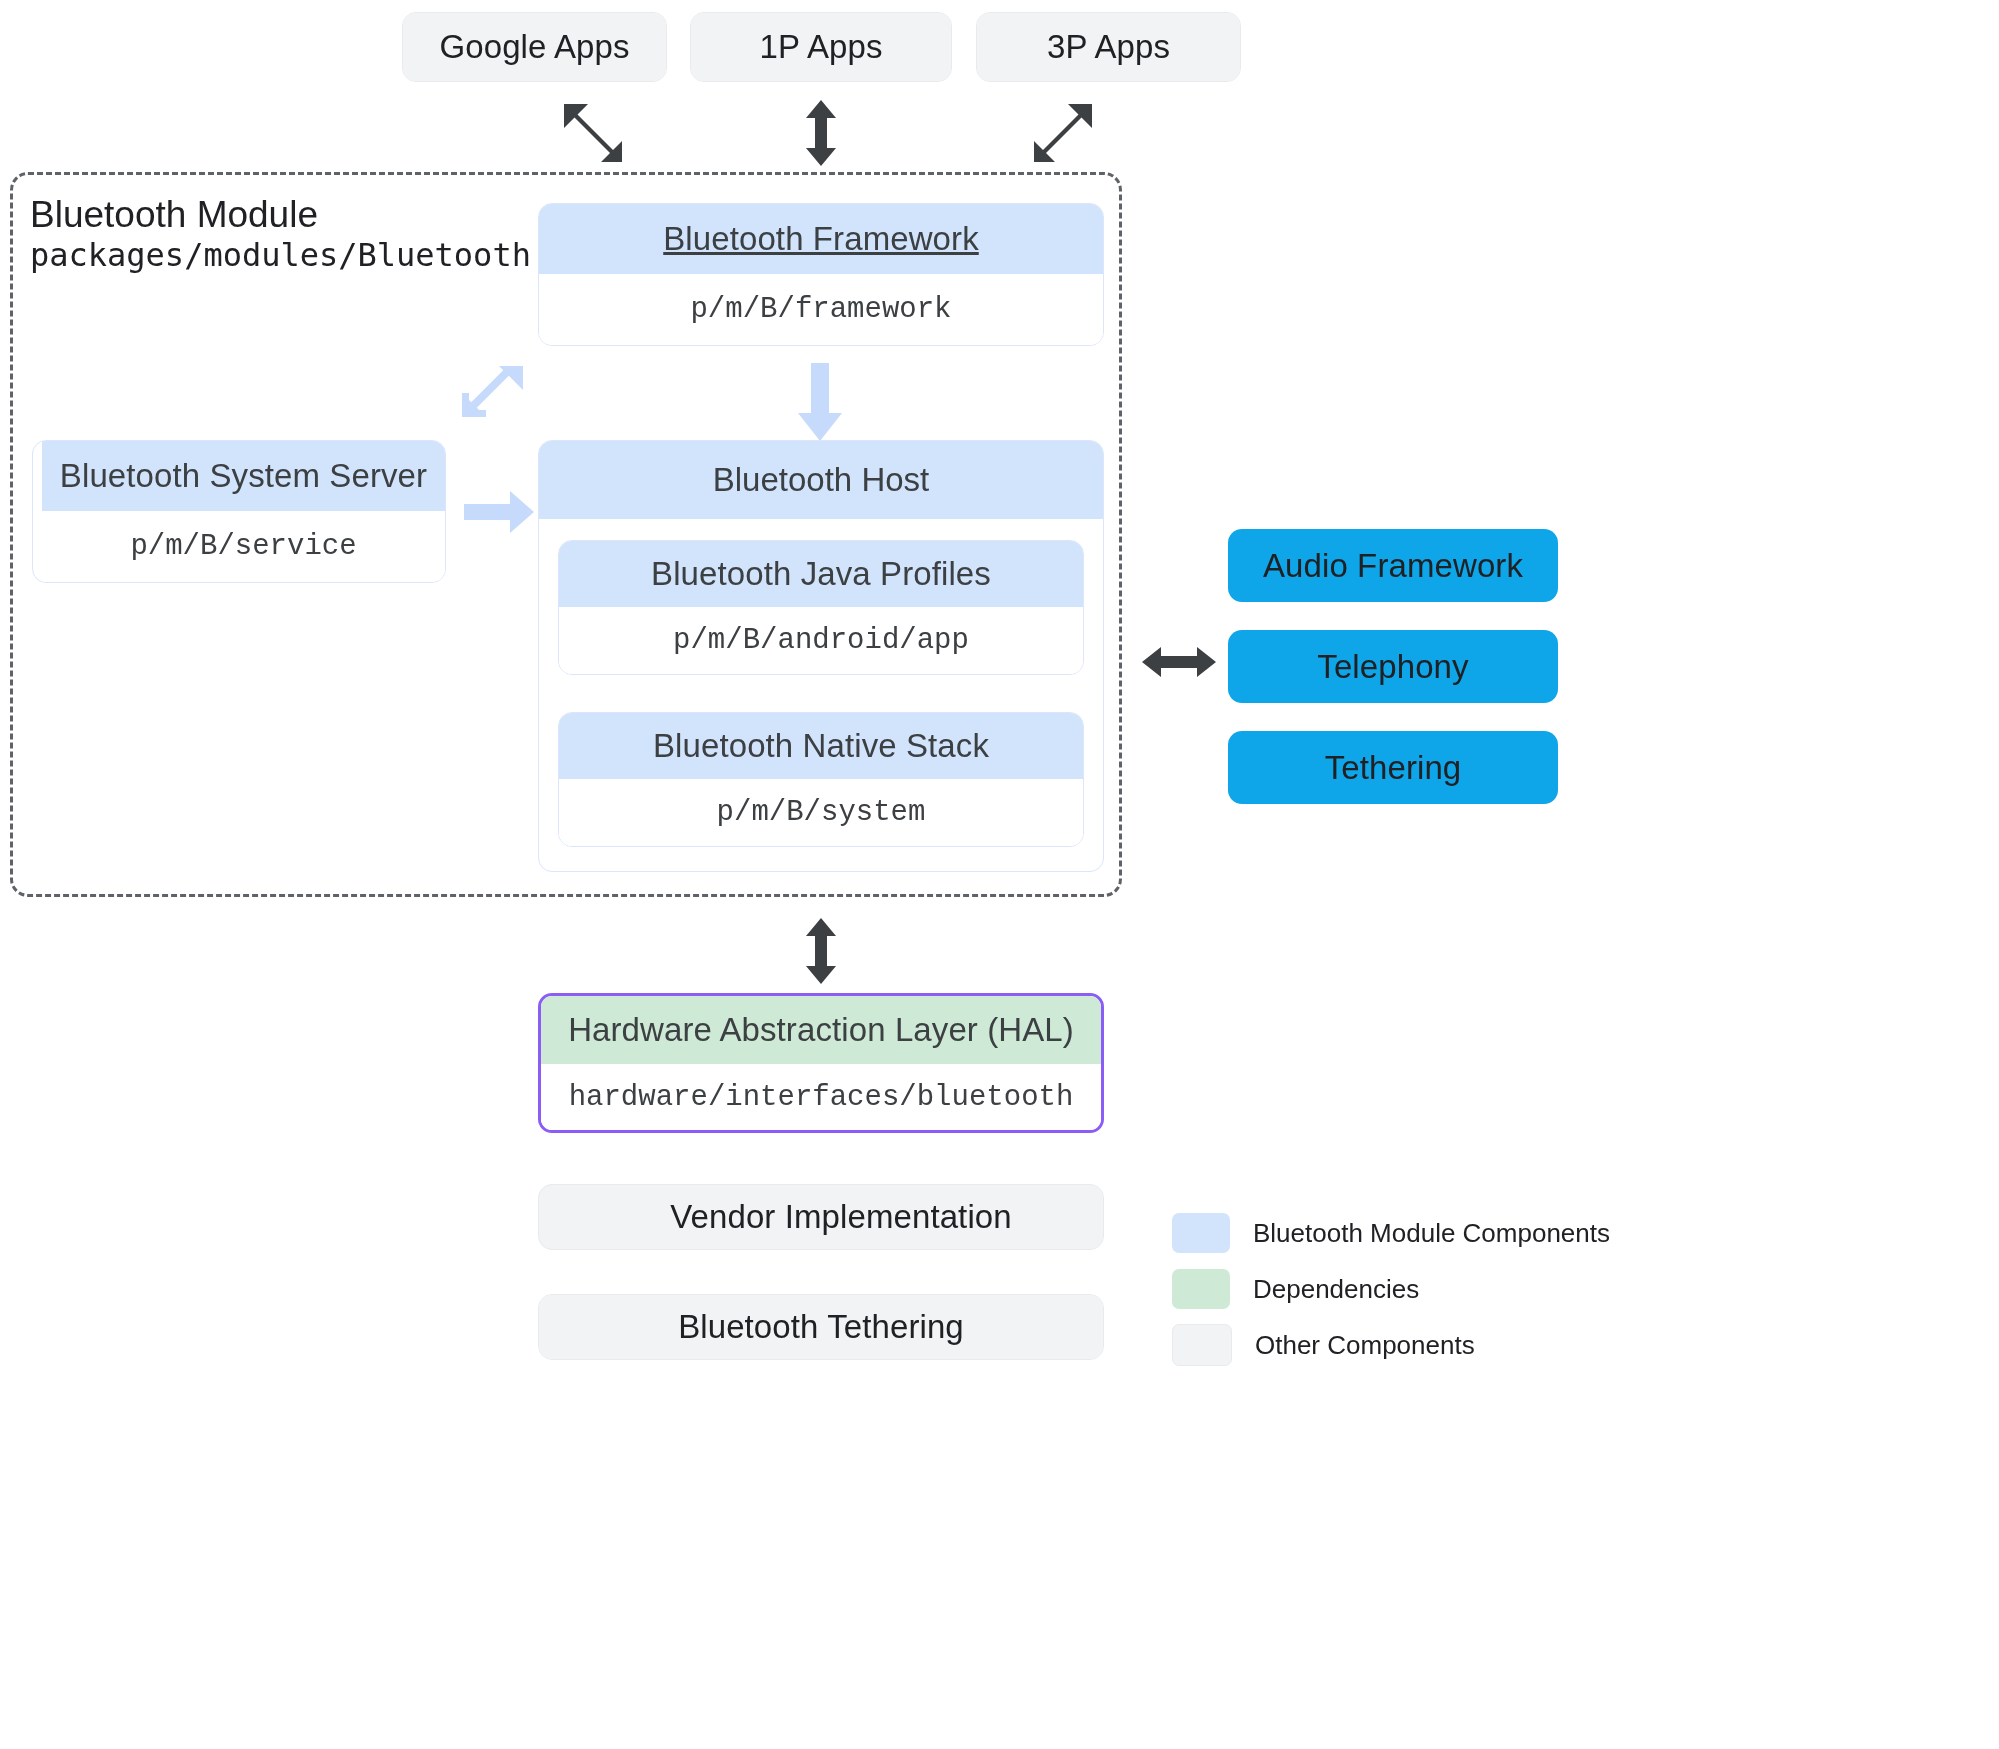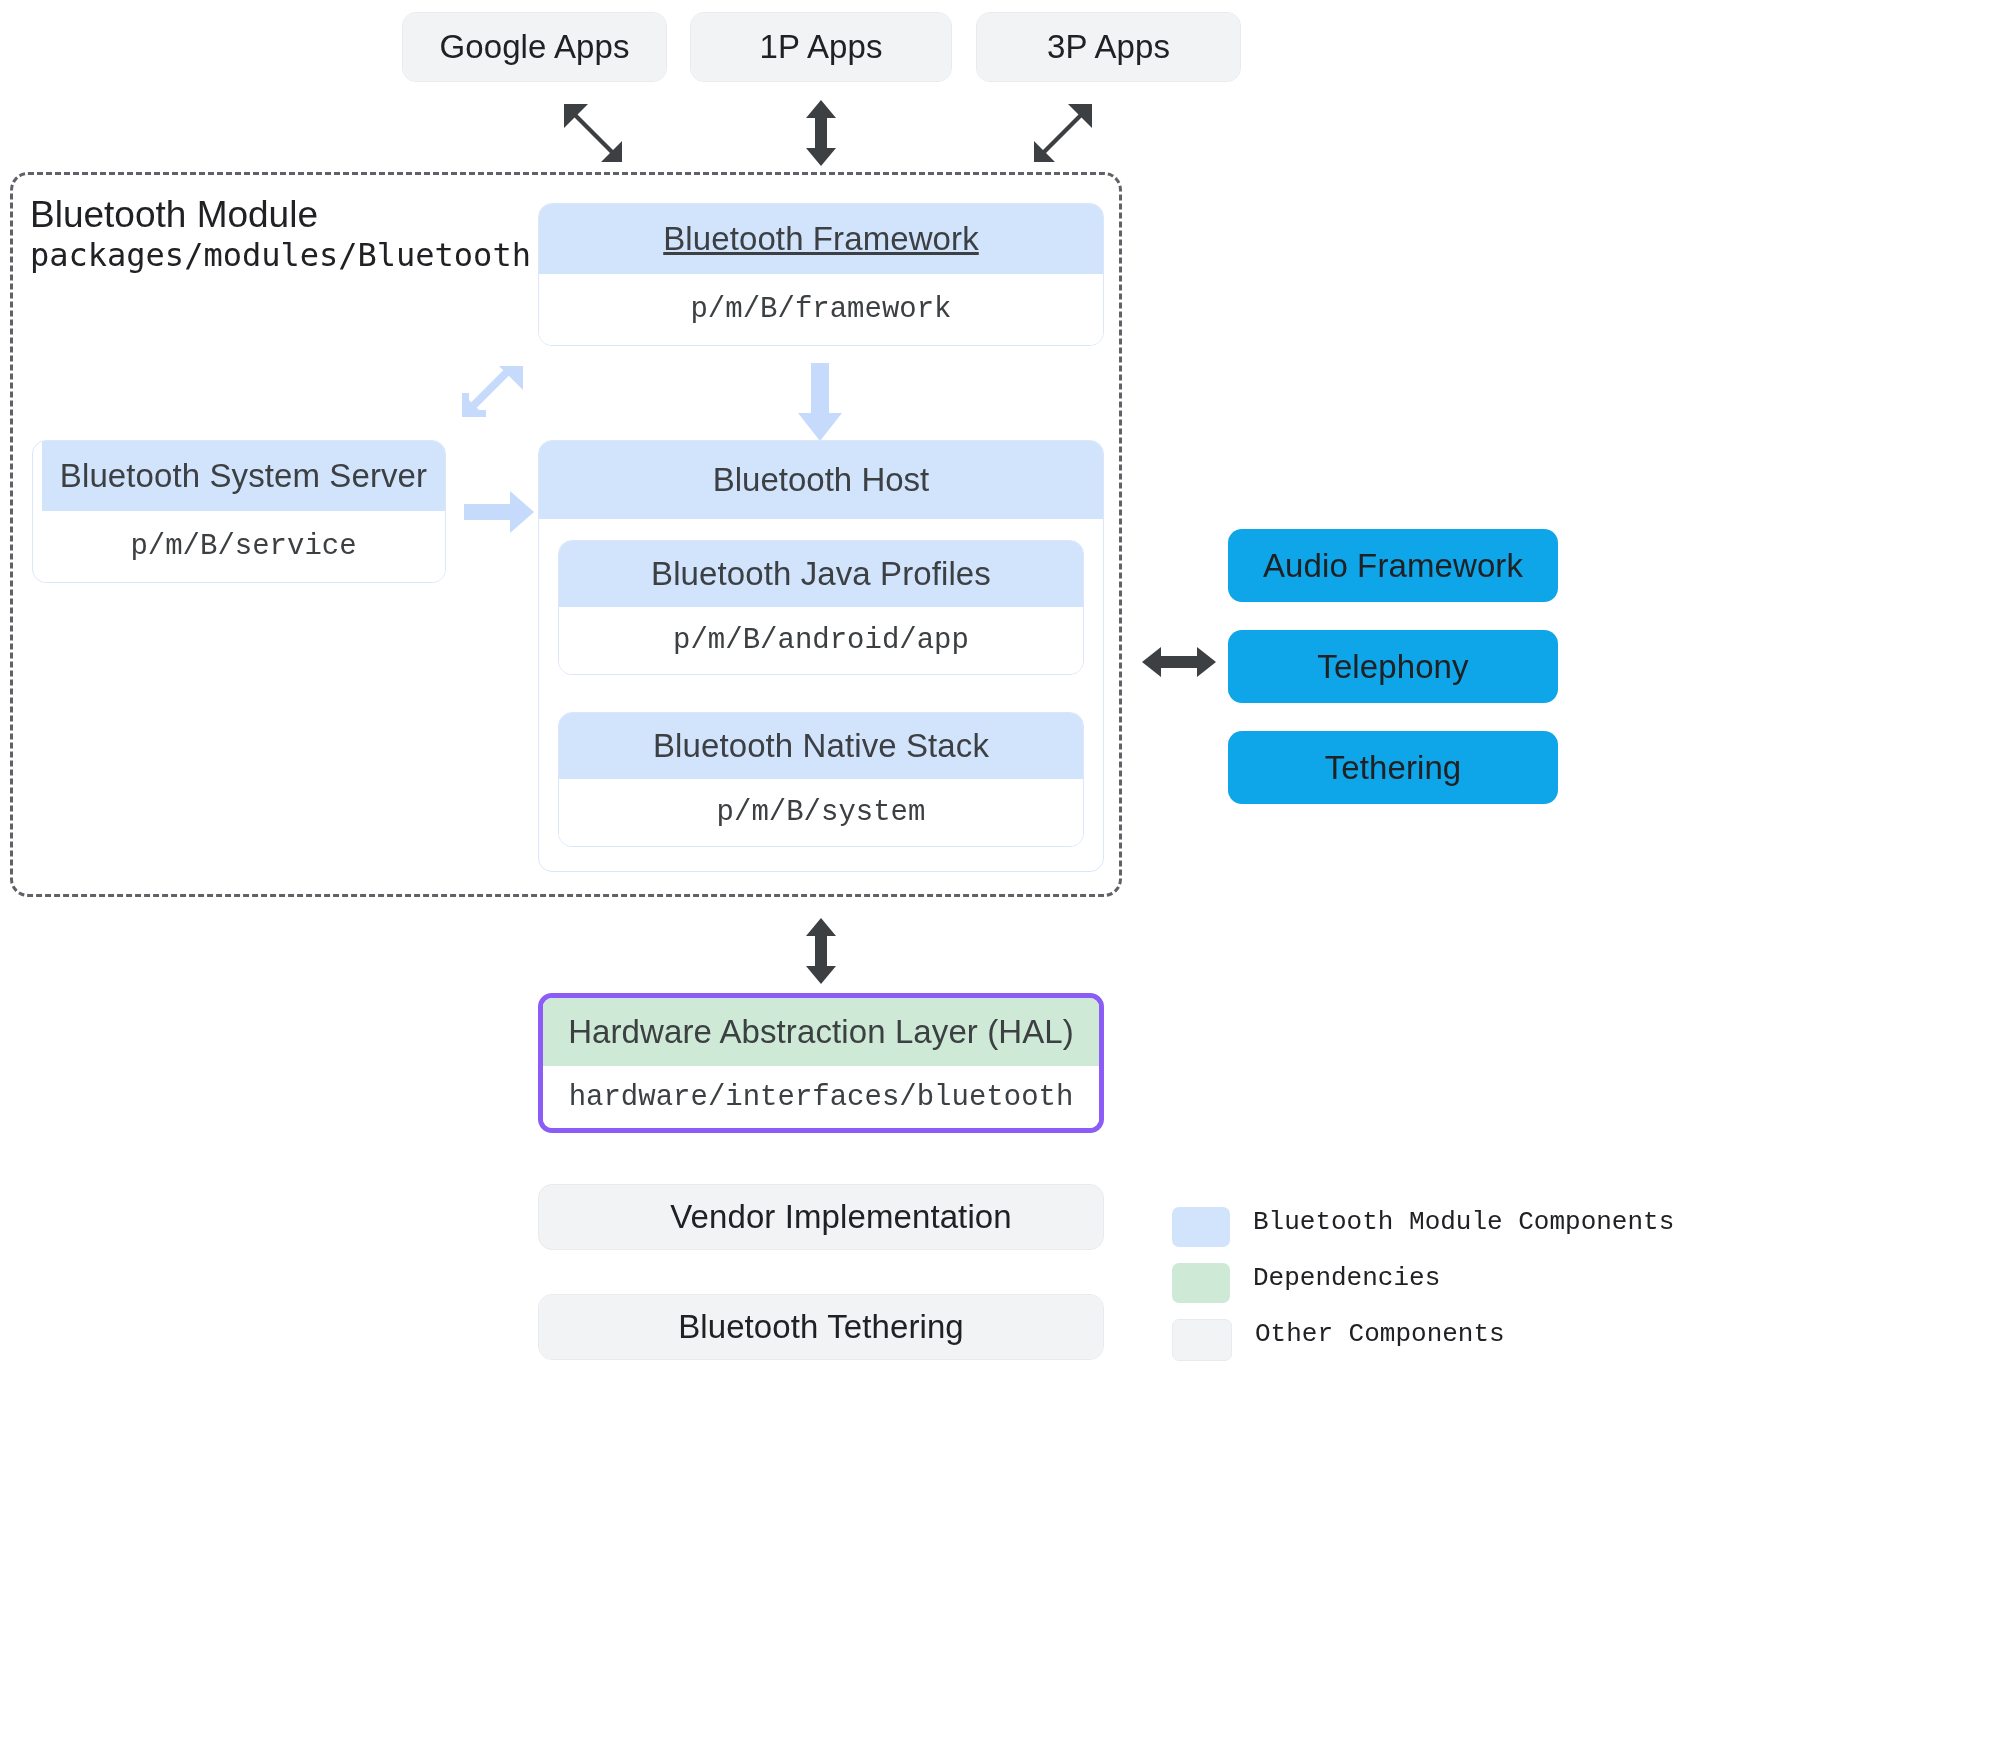--- a/index.html
+++ b/index.html
@@ -66,21 +66,21 @@
   
   .box.blue {
     background: #ffffff;
     border: 1px solid #dbe6fb;
   }
   .box.blue .hdr { background: #d2e3fc; }
 
   
   .box.green {
     background: #ffffff;
-    border: 5px solid #8b5cf6;
+    border: 3px solid #8b5cf6;
   }
   .box.green .hdr { background: #ceead6; }
   .box.green.solid { border: none; background: #ceead6; }
   .box.green.solid .hdr { flex: 1; background: #0ea5e9; color: #202124; }
 
   
   #module-container {
     position: absolute;
     box-sizing: border-box;
     border: 3px dashed #5f6368;
@@ -118,24 +118,23 @@
     justify-content: center;
     background: #d2e3fc;
     font-size: 33px;
     color: #3c4043;
   }
 
   
   #legend { position: absolute; }
   .legend-row {
     display: flex;
-    align-items: flex-start;
+    align-items: center;
     height: 52px;
     margin-bottom: 4px;
-    font-family: Liberation Mono, monospace;
   }
   .legend-swatch {
     width: 58px;
     height: 40px;
     border-radius: 7px;
     margin-right: 23px;
     flex: none;
   }
   .legend-label {
     font-size: 26px;

